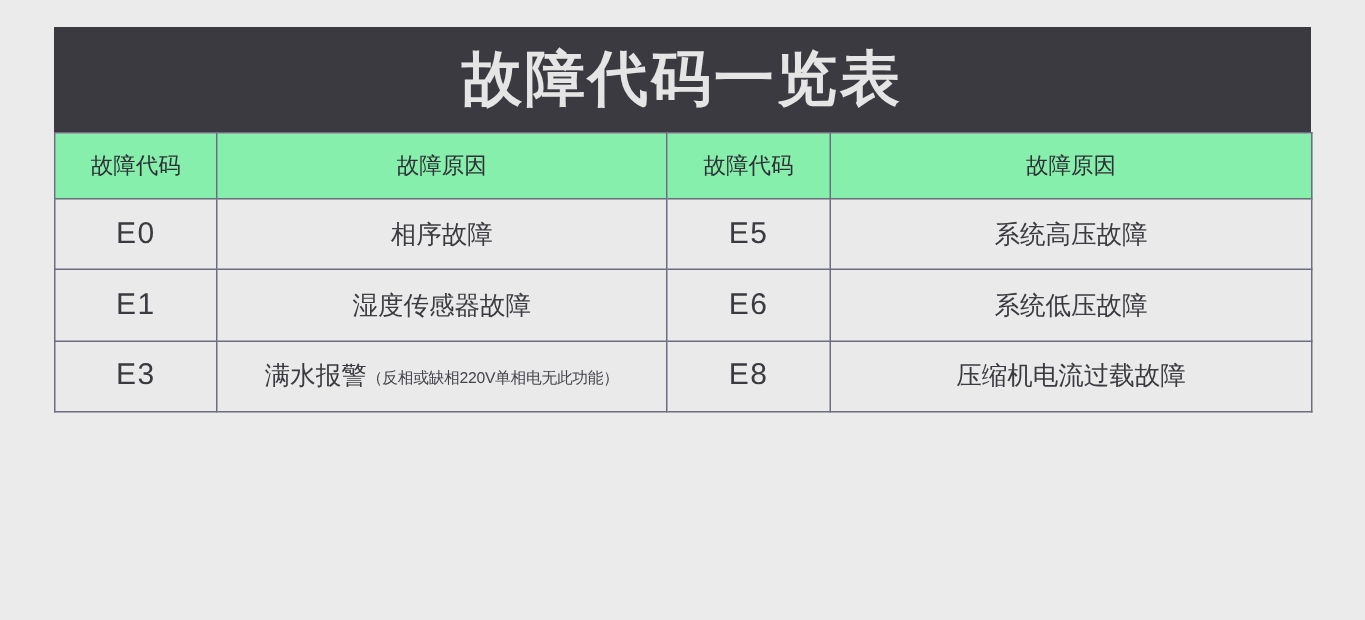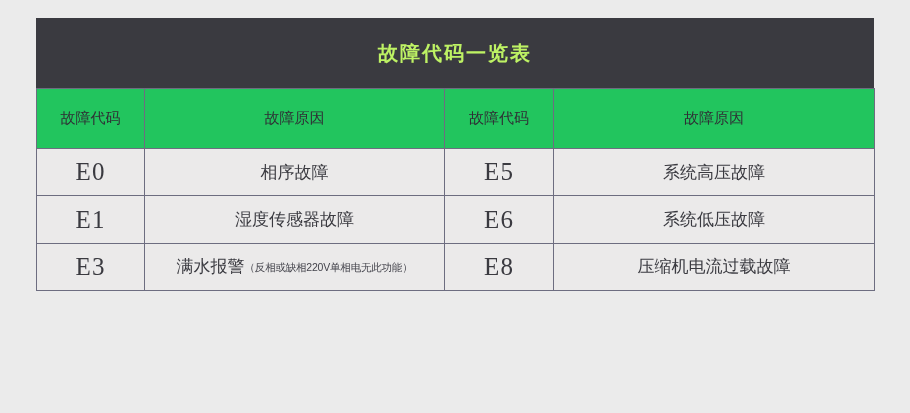--- a/index.html
+++ b/index.html
@@ -28,22 +28,22 @@
     top: 18px;
     width: 838px;
     height: 70px;
     background: #3a3a40;
     display: flex;
     align-items: center;
     justify-content: center;
     box-sizing: border-box;
   }
   .title-text {
-    color: #bef264;
-    font-size: 20px;
+    color: #e5e5e5;
+    font-size: 40px;
     font-weight: bold;
     letter-spacing: 2px;
     line-height: 1;
     font-family: "Liberation Sans", "DejaVu Sans", sans-serif;
   }
 
   
   .fault-table {
     position: absolute;
     left: 36px;
@@ -62,37 +62,37 @@
     padding: 0;
     box-sizing: border-box;
   }
 
   col.c-code { width: 108px; }
   col.c-reason-l { width: 300px; }
   col.c-code2 { width: 109px; }
   col.c-reason-r { width: 321px; }
 
   .fault-table thead th {
-    background: #22c55e;
-    height: 60px;
+    background: #86efac;
+    height: 44px;
     font-size: 15px;
     font-weight: normal;
     color: #2f2f35;
   }
 
   .fault-table tbody td {
     background: #ebeaea;
     height: 47.4px;
     color: #3a3a40;
   }
 
   .code-cell {
-    font-size: 25px;
+    font-size: 20px;
     letter-spacing: 1px;
-    font-family: Liberation Serif, serif;
+    font-family: Liberation Sans, sans-serif;
   }
   .reason-cell {
     font-size: 17px;
   }
   .reason-cell .note {
     font-size: 10.5px;
     letter-spacing: -0.2px;
     vertical-align: 1px;
     color: #44444c;
     margin-top: 36px;

